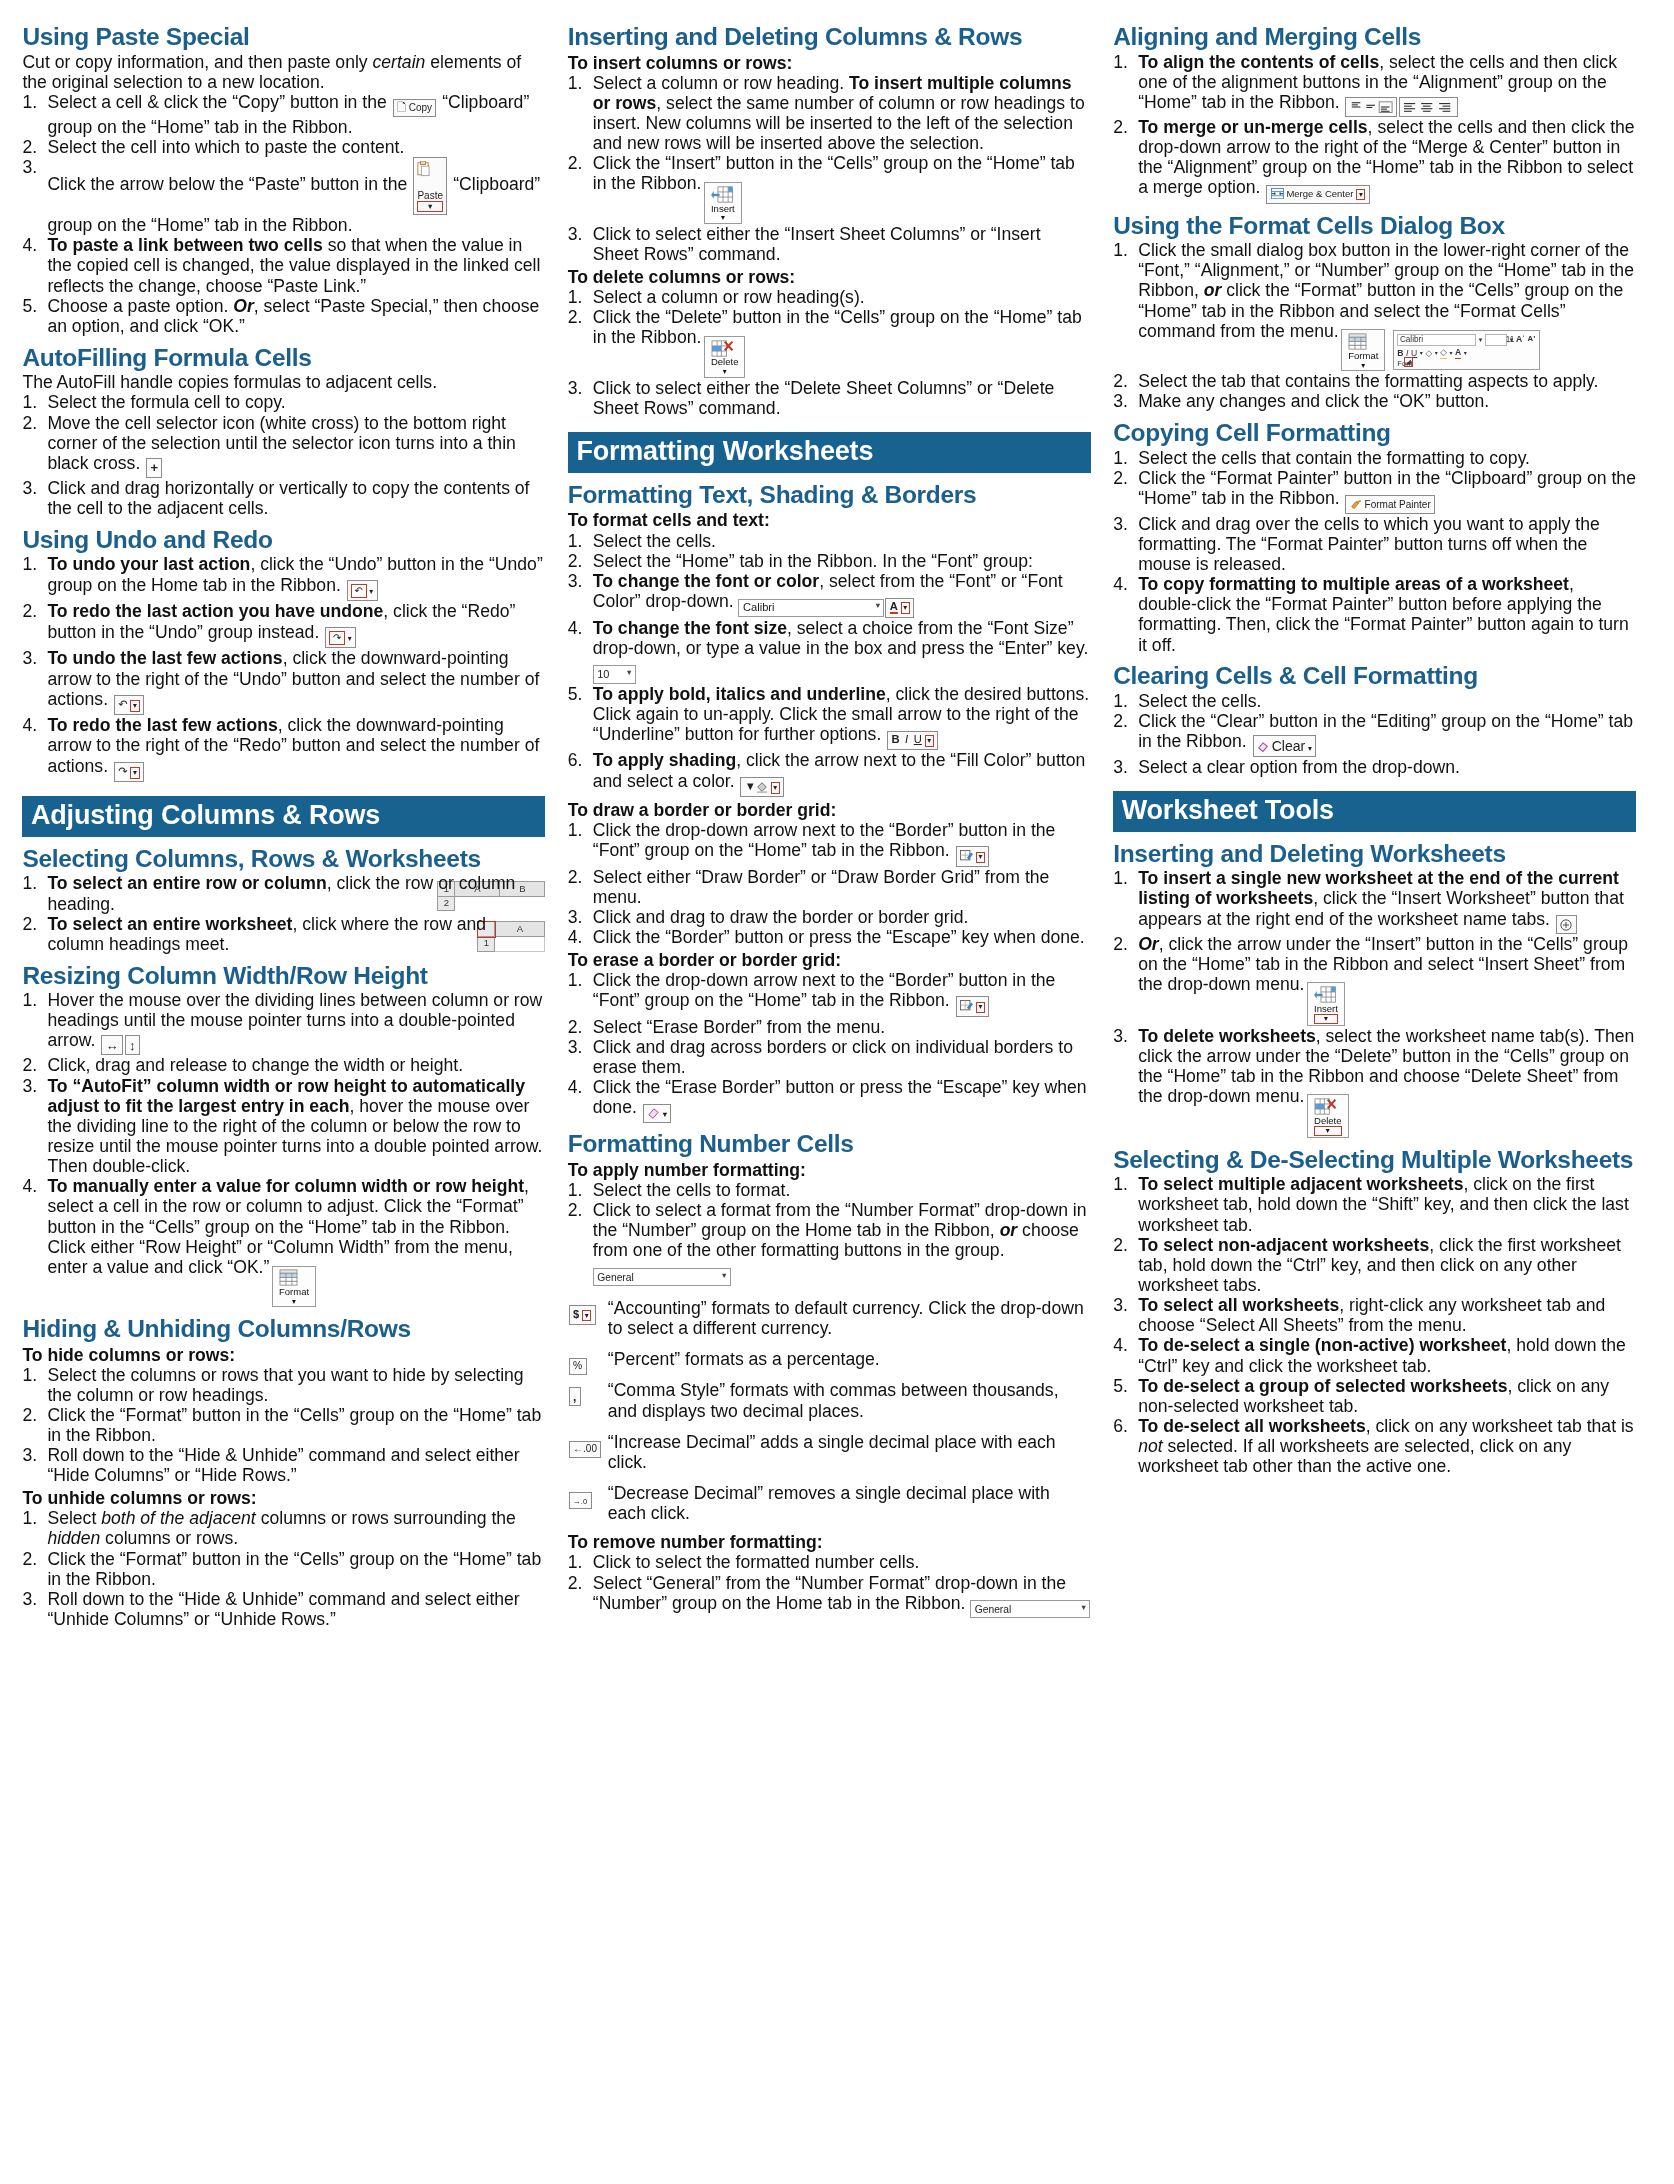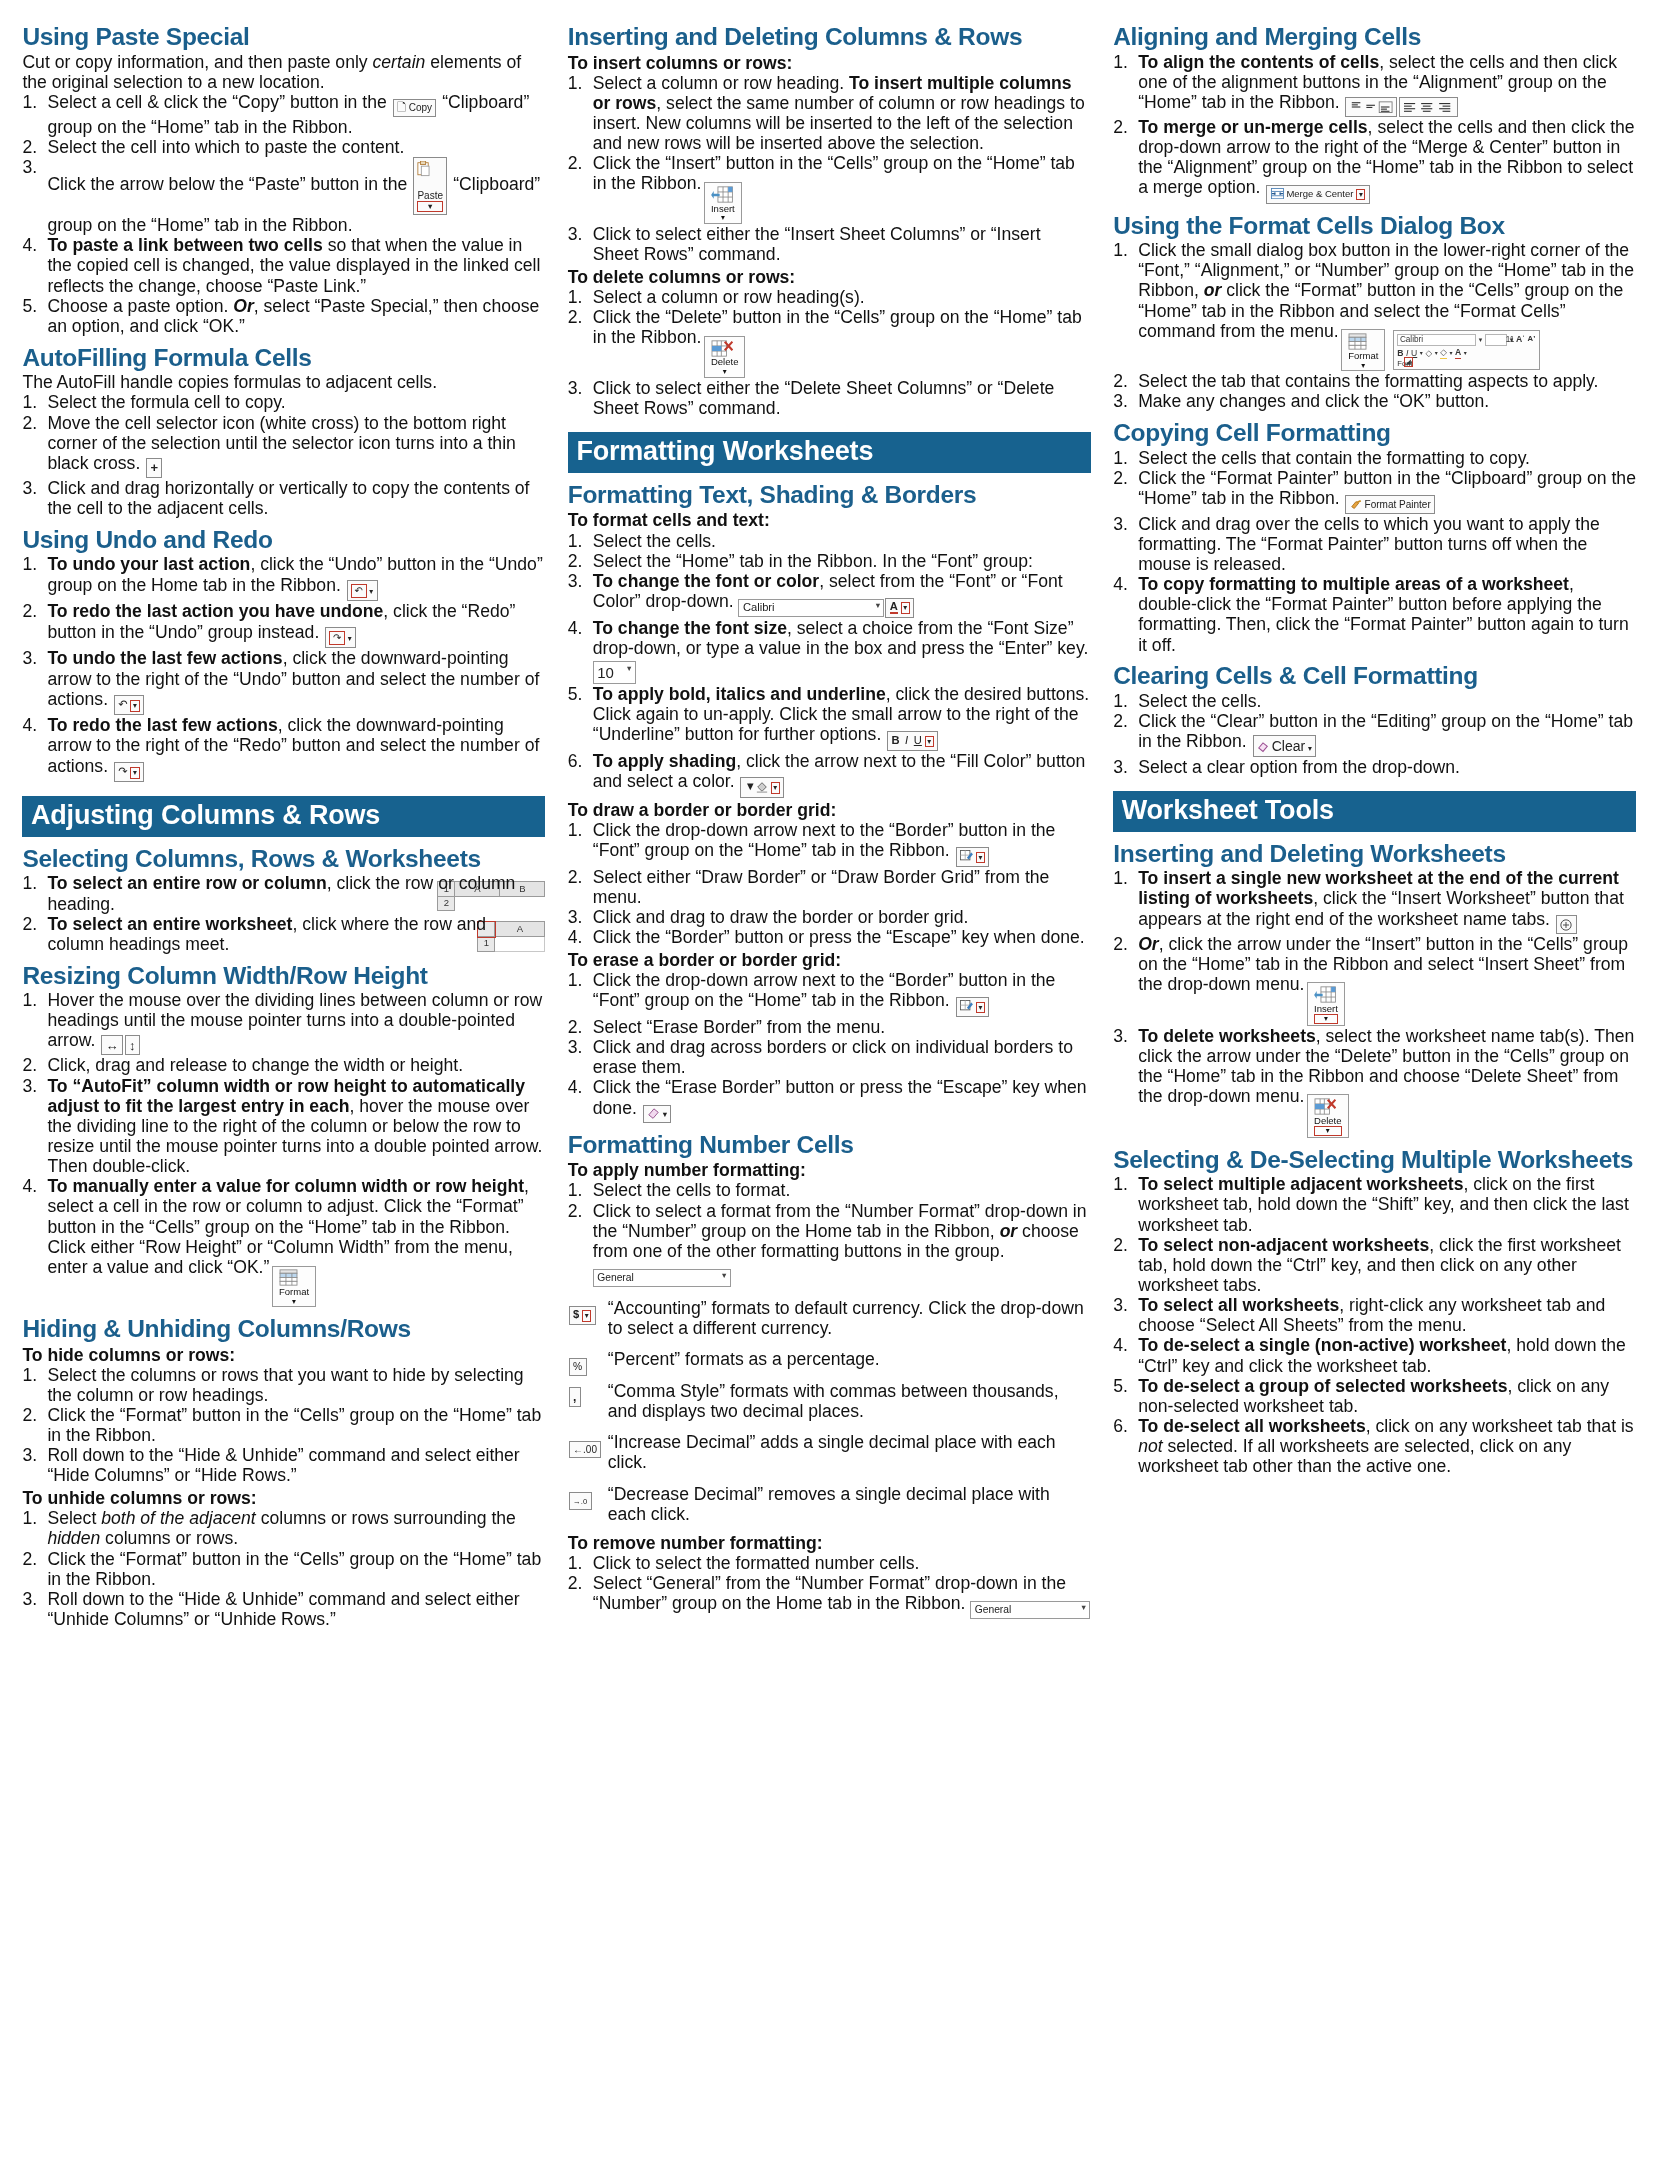--- a/index.html
+++ b/index.html
@@ -297,21 +297,21 @@
     </ol>
 
     <h1 class="band">Formatting Worksheets</h1>
 
     <h2 class="sec">Formatting Text, Shading &amp; Borders</h2>
     <p class="subhead">To format cells and text:</p>
     <ol class="steps">
       <li><span>Select the cells.</span></li>
       <li><span>Select the “Home” tab in the Ribbon. In the “Font” group:</span></li>
       <li><b>To change the font or color</b><span>, select from the “Font” or “Font Color” drop-down.</span> <span class="selbox" style="width:146px"><span>Calibri</span><span class="cv">▾</span></span><span class="chip"><b style="border-bottom:2.6px solid #c0392b;font-size:11.2px">A</b>&nbsp;<span class="rb" style="font-size:7.7px;padding:0.9px 1.7px">▾</span></span></li>
-      <li><b>To change the font size</b><span>, select a choice from the “Font Size” drop-down, or type a value in the box and press the “Enter” key.</span> <span class="selbox" style="width:43px"><span style="font-size:15px">10</span><span class="cv">▾</span></span></li>
+      <li><b>To change the font size</b><span>, select a choice from the “Font Size” drop-down, or type a value in the box and press the “Enter” key.</span> <span class="selbox" style="width:43px"><span style="font-size:11px">10</span><span class="cv">▾</span></span></li>
       <li><b>To apply bold, italics and underline</b><span>, click the desired buttons. Click again to un-apply. Click the small arrow to the right of the “Underline” button for further options.</span> <span class="chip"><b style="font-size:11.2px">B</b>&nbsp;&nbsp;<em style="font-size:11.2px">I</em>&nbsp;&nbsp;<span style="font-size:11.2px;text-decoration:underline">U</span>&nbsp;<span class="rb" style="font-size:7.7px;padding:0.9px 1.7px">▾</span></span></li>
       <li><b>To apply shading</b><span>, click the arrow next to the “Fill Color” button and select a color.</span> <span class="chip"><span style="font-size:11.2px">▼️</span><svg style="display:inline-block;vertical-align:-2.6px" width="12" height="12" viewBox="0 0 14 14">
               <path d="M2 7 L7 2 L12 7 L7 12 Z" fill="#cfcfcf" stroke="#555"></path>
               <rect x="1" y="12" width="12" height="2.5" fill="#bdbdbd"></rect>
             </svg>&nbsp;<span class="rb" style="font-size:7.7px;padding:0.9px 1.7px">▾</span></span></li>
     </ol>
     <p class="subhead">To draw a border or border grid:</p>
     <ol class="steps">
       <li><span>Click the drop-down arrow next to the “Border” button in the “Font” group on the “Home” tab in the Ribbon.</span> <span class="chip"><svg style="display:inline-block;vertical-align:-2.6px" width="13" height="12" viewBox="0 0 15 14">
               <rect x="0.5" y="0.5" width="11" height="11" fill="#fff" stroke="#555"></rect>

